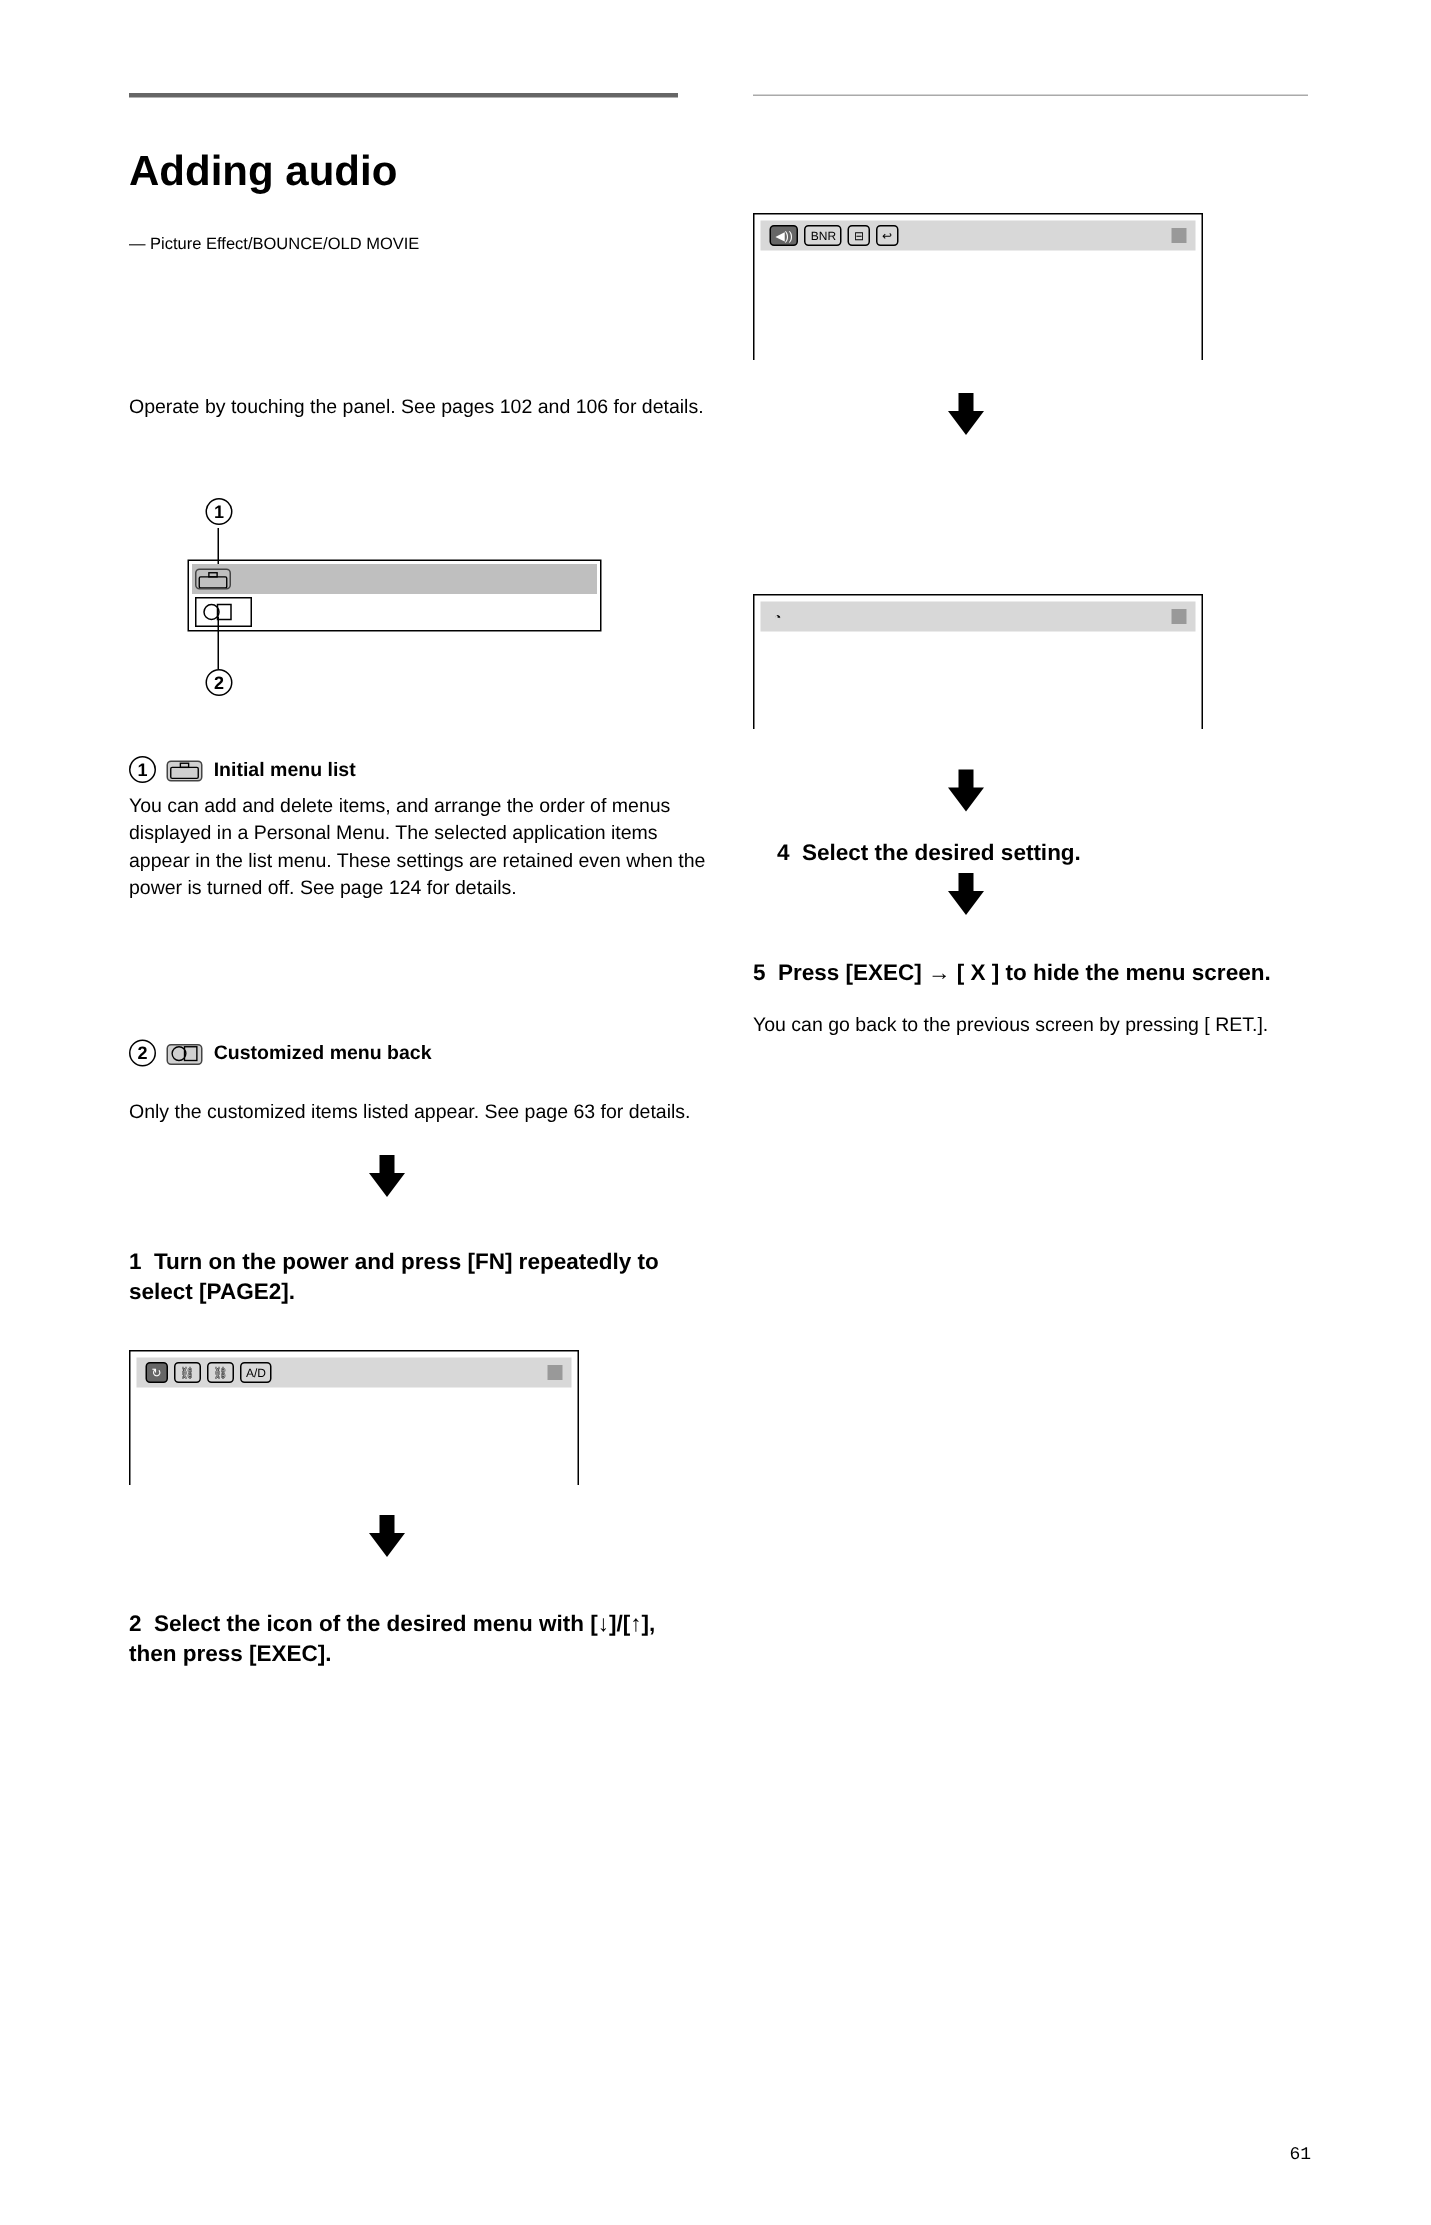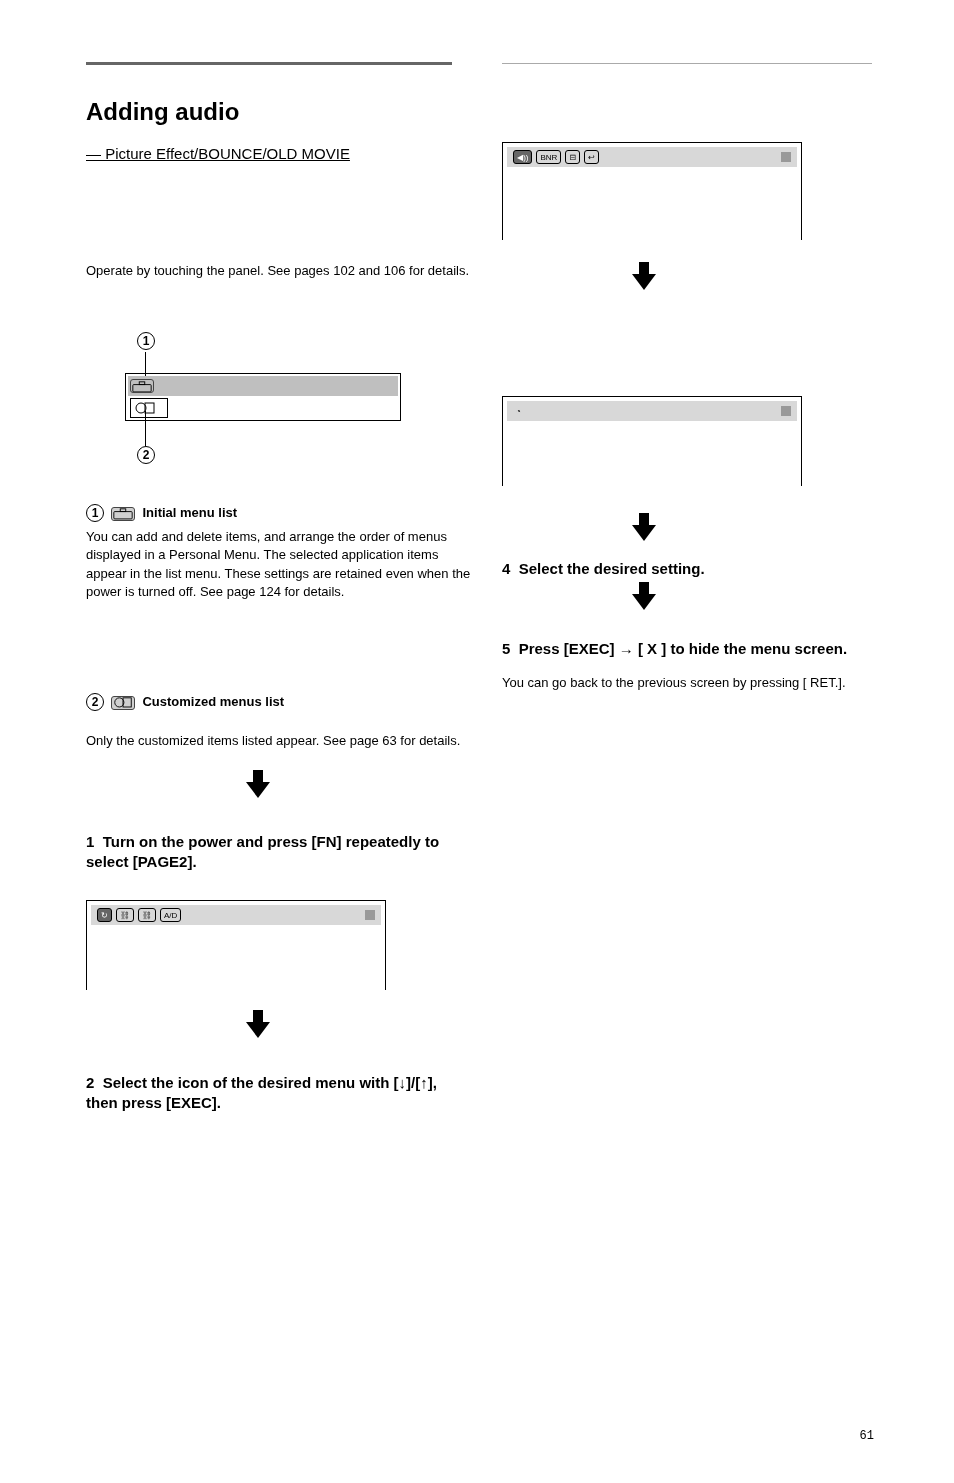--- a/index.html
+++ b/index.html
@@ -5,22 +5,22 @@
   * { box-sizing: border-box; }
   body {
     margin: 0; background: #fff;
     font-family: Arial, Helvetica, sans-serif;
     font-size: 13px; color: #000;
   }
   .page { width: 954px; height: 1483px; position: relative; margin: 0 auto; }
   .header-rule { position:absolute; left:86px; top:62px; width:366px; height:3px; background:#666; }
   .header-rule.right { left:502px; width:370px; background:#aaa; height:1px; top:63px; }
 
-  .title-main { position:absolute; left:86px; top:98px; font-size:24px; font-weight:bold; }
-  .subtitle { position:absolute; left:86px; top:144px; font-size:15px; line-height:1.35; width:390px;text-decoration:underline; }
+  .title-main { position:absolute; left:86px; top:98px; font-size:28px; font-weight:bold; }
+  .subtitle { position:absolute; left:86px; top:156px; font-size:11px; line-height:1.35; width:390px; }
   .body-l { position:absolute; left:86px; top:222px; width:390px; font-size:13px; line-height:1.4;margin-top:40px; }
   .circ-num { display:inline-block; width:18px; height:18px; border:1.5px solid #000; border-radius:50%; text-align:center; line-height:16px; font-size:12px; font-weight:bold; background:#fff; }
   .pointer1 { position:absolute; left:137px; top:332px; }
   .pointer2 { position:absolute; left:137px; top:446px; }
   .pointer-line { position:absolute; left:145px; width:1px; background:#000; }
   .pl1 { top:352px; height:30px; }
   .pl2 { top:411px; height:35px; }
 
   .menu-box { position:absolute; left:125px; top:373px; width:276px; height:48px; border:1px solid #000; }
   .menu-row { height:20px; margin:2px; display:flex; align-items:center; padding-left:2px; }
@@ -44,21 +44,21 @@
   .ba-r2 { left:632px; top:513px; }
   .ba-r3 { left:632px; top:582px; }
 
   
   .step { position:absolute; width:366px; font-size:15px; font-weight:bold; line-height:1.3; }
   .step .sbody { font-weight:normal; font-size:13px; margin-top:16px; }
   .stepL1 { left:86px; top:832px; }
   .stepL2 { left:86px; top:1073px; }
   .stepR0 { left:502px; top:98px; font-size:15px; }
   .stepR1 { left:502px; top:320px; }
-  .stepR2 { left:502px; top:559px; width:370px; font-size:15px;}
+  .stepR2 { left:518px; top:559px; width:370px; font-size:15px;}
   .stepR3 { left:502px; top:639px; }
 
   
   .shot { position:absolute; border:1px solid #000; border-bottom:none; }
   .shot .bar { height:20px; margin:4px; display:flex; align-items:center; }
   .shot .bar.sel { background:#d8d8d8; justify-content:space-between; padding:0 6px; }
   .seg { display:flex; gap:4px; align-items:center; }
   .pill { border:1px solid #000; border-radius:3px; height:14px; display:inline-flex; align-items:center; padding:0 3px; font-size:8px; }
   .pill.on { background:#666; color:#fff; }
   .sq { width:10px; height:10px; background:#999; }
@@ -121,21 +121,21 @@
   </div>
 
   <div class="num-desc nd2">
     <span class="circ-num">2</span>
     &nbsp;<span class="mini-icon" style="display:inline-flex;vertical-align:middle;background:#d0d0d0;">
         <svg viewBox="0 0 24 14">
           <circle cx="8" cy="7" r="5" fill="none" stroke="#000"></circle>
           <rect x="12" y="2" width="9" height="10" fill="none" stroke="#000"></rect>
         </svg>
       </span>
-    &nbsp;<span class="label">Customized menus list</span>
+    &nbsp;<span class="label">Customized menu back</span>
     <div class="sbody" style="margin-top:21px;">Only the customized items listed appear. See page 63 for details.</div>
   </div>
 
   <div class="big-arrow ba-l1"></div>
 
   <div class="step stepL1">
     <span>1</span>
     &nbsp;<span>Turn on the power and press [FN] repeatedly to select [PAGE2].</span>
   </div>
 

